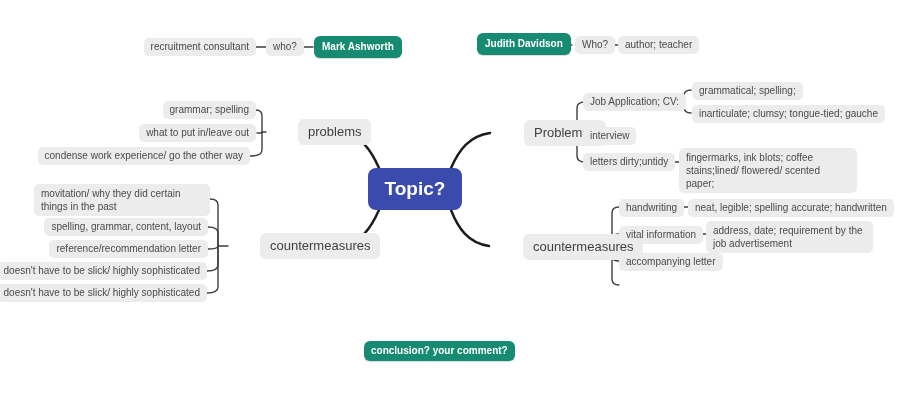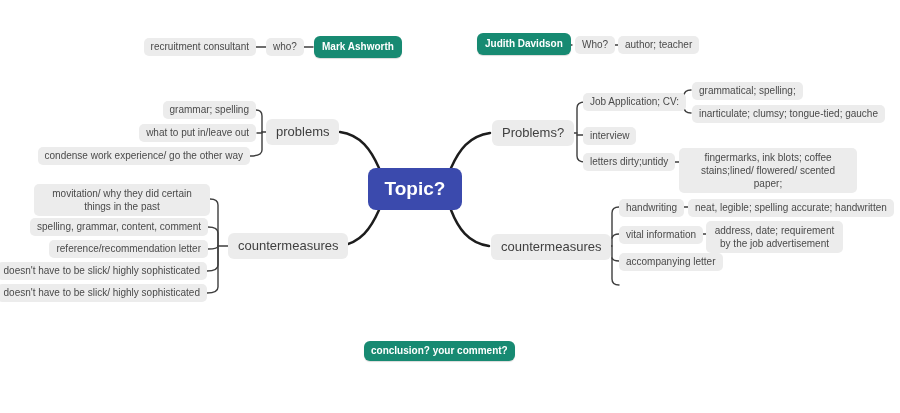--- a/index.html
+++ b/index.html
@@ -4,24 +4,24 @@
 <style>
   html,body{margin:0;padding:0;background:#ffffff;}
   .canvas{
     position:relative;width:900px;height:413px;background:#ffffff;overflow:hidden;
     font-family:"Liberation Sans", sans-serif;
   }
   .canvas svg{position:absolute;left:0;top:0;}
   .node{
     position:absolute;background:#ececec;color:#4a4a4a;
     font-size:10px;line-height:1.2;padding:3px 7px;border-radius:5px;
-    white-space:nowrap;box-sizing:border-box;text-align:center;
+    white-space:nowrap;box-sizing:border-box;
   }
   .node.wrap{white-space:normal;line-height:1.3;}
-  .node.mid{font-size:13px;padding:5px 10px;border-radius:6px;color:#3f3f3f;}
+  .node.mid{font-size:13px;padding:5px 10px;border-radius:6px;color:#3f3f3f;margin-left:32px;}
   .node.teal{
     background:#178a72;color:#ffffff;font-weight:bold;font-size:10px;
     padding:5px 8px;border-radius:6px;box-shadow:0 1px 1px rgba(0,0,0,.15);
   }
   .node.center{
     background:#3b4aad;color:#ffffff;font-weight:bold;font-size:19px;
     width:94px;height:42px;display:flex;align-items:center;justify-content:center;
     border-radius:8px;padding:13px;
   }
   .thick{stroke:#1d1d1d;stroke-width:2.5;fill:none;stroke-linecap:round;}
@@ -83,35 +83,35 @@
   <div class="node" style="left:575px;top:36px">Who?</div>
   <div class="node" style="left:618px;top:36px">author; teacher</div>
 
   <div class="node mid" style="left:266px;top:119px">problems</div>
   <div class="node" style="right:644px;top:101px">grammar; spelling</div>
   <div class="node" style="right:644px;top:124px">what to put in/leave out</div>
   <div class="node" style="right:650px;top:147px">condense work experience/ go the other way</div>
 
   <div class="node mid" style="left:228px;top:233px">countermeasures</div>
   <div class="node wrap" style="right:690px;top:184px;width:176px">movitation/ why they did certain things in the past</div>
-  <div class="node" style="right:692px;top:218px">spelling, grammar, content, comment</div>
+  <div class="node" style="right:692px;top:218px">spelling, grammar, content, layout</div>
   <div class="node" style="right:692px;top:240px">reference/recommendation letter</div>
   <div class="node" style="right:693px;top:262px">doesn't have to be slick/ highly sophisticated</div>
   <div class="node" style="right:693px;top:284px">doesn't have to be slick/ highly sophisticated</div>
 
   <div class="node mid" style="left:492px;top:120px">Problems?</div>
   <div class="node" style="left:583px;top:93px">Job Application; CV:</div>
   <div class="node" style="left:692px;top:82px">grammatical; spelling;</div>
   <div class="node" style="left:692px;top:105px">inarticulate; clumsy; tongue-tied; gauche</div>
   <div class="node" style="left:583px;top:127px">interview</div>
   <div class="node" style="left:583px;top:153px">letters dirty;untidy</div>
   <div class="node wrap" style="left:679px;top:148px;width:178px">fingermarks, ink blots; coffee stains;lined/ flowered/ scented paper;</div>
 
   <div class="node mid" style="left:491px;top:234px">countermeasures</div>
   <div class="node" style="left:619px;top:199px">handwriting</div>
   <div class="node" style="left:688px;top:199px">neat, legible; spelling accurate; handwritten</div>
   <div class="node" style="left:619px;top:226px">vital information</div>
-  <div class="node wrap" style="left:706px;top:221px;width:137px">address, date; requirement by the job advertisement</div>
+  <div class="node wrap" style="left:706px;top:221px;width:167px">address, date; requirement by the job advertisement</div>
   <div class="node" style="left:619px;top:253px">accompanying letter</div>
 
   <div class="node teal" style="left:364px;top:341px;padding:4px 7px">conclusion? your comment?</div>
 
 </div>
 
 </body></html>

